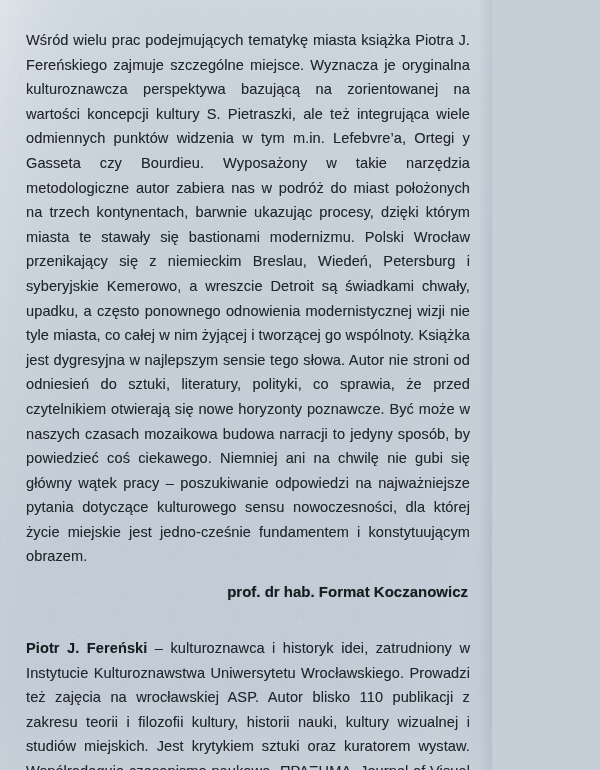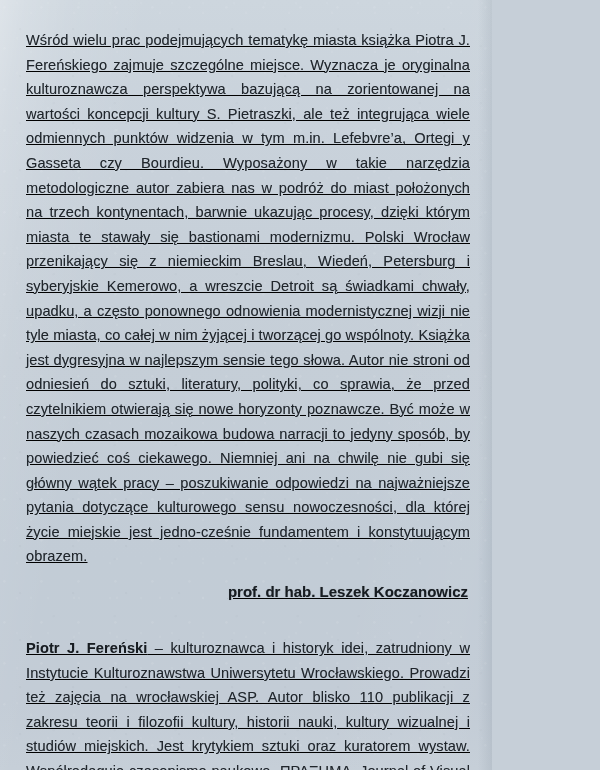--- a/index.html
+++ b/index.html
@@ -30,21 +30,20 @@
         rgba(255,255,255,0.00) 430px,
         rgba(255,255,255,0.035) 560px,
         rgba(255,255,255,0.00) 600px),
       linear-gradient(180deg,
         #cdd6de 0px,
         #c9d2db 120px,
         #c5ced7 360px,
         #c2ccd6 560px,
         #c3ccd6 700px,
         #c6cfd8 770px);
-    text-decoration: underline;
   }
 
   
   #grain {
     position: absolute;
     inset: 0;
     pointer-events: none;
     opacity: 0.35;
     background-image:
       radial-gradient(circle at 12% 18%, rgba(255,255,255,0.22) 0 1px, transparent 1.6px),
@@ -106,21 +105,21 @@
 
 <div id="page">
 
   <div id="grain"></div>
   <div id="edge-shadow"></div>
 
   <div id="content">
 
     <section id="review-block">
       <p class="para">Wśród wielu prac podejmujących tematykę miasta książka Piotra J. Fereńskiego zajmuje szczególne miejsce. Wyznacza je oryginalna kulturoznawcza perspektywa bazującą na zorientowanej na wartości koncepcji kultury S. Pietraszki, ale też integrująca wiele odmiennych punktów widzenia w tym m.in. Lefebvre’a, Ortegi y Gasseta czy Bourdieu. Wyposażony w takie narzędzia metodologiczne autor zabiera nas w podróż do miast położonych na trzech kontynentach, barwnie ukazując procesy, dzięki którym miasta te stawały się bastionami modernizmu. Polski Wrocław przenikający się z niemieckim Breslau, Wiedeń, Petersburg i syberyjskie Kemerowo, a wreszcie Detroit są świadkami chwały, upadku, a często ponownego odnowienia modernistycznej wizji nie tyle miasta, co całej w nim żyjącej i tworzącej go wspólnoty. Książka jest dygresyjna w najlepszym sensie tego słowa. Autor nie stroni od odniesień do sztuki, literatury, polityki, co sprawia, że przed czytelnikiem otwierają się nowe horyzonty poznawcze. Być może w naszych czasach mozaikowa budowa narracji to jedyny sposób, by powiedzieć coś ciekawego. Niemniej ani na chwilę nie gubi się główny wątek pracy – poszukiwanie odpowiedzi na najważniejsze pytania dotyczące kulturowego sensu nowoczesności, dla której życie miejskie jest jedno-cześnie fundamentem i konstytuującym obrazem.</p>
-      <div class="attribution">prof. dr hab. Leszek Koczanowicz</div>
+      <div class="attribution">prof. dr hab. Format Koczanowicz</div>
     </section>
 
     <section id="bio-block">
       <p class="para"><span class="bio-name">Piotr J. Fereński</span><span> – kulturoznawca i historyk idei, zatrudniony w Instytucie Kulturoznawstwa Uniwersytetu Wrocławskiego. Prowadzi też zajęcia na wrocławskiej ASP. Autor blisko 110 publikacji z zakresu teorii i filozofii kultury, historii nauki, kultury wizualnej i studiów miejskich. Jest krytykiem sztuki oraz kuratorem wystaw. Współredaguje czasopismo naukowe „ΠΡΑΞΗΜΑ. Journal of Visual Semiotics” i internetowy periodyk „Kultura – Historia – Globalizacja”. Współpracuje również z pismem artystycznym „Format”. Jest członkiem PTK i Stowarzyszenia PAKT. Zrealizował wiele projektów naukowych, społecz-nych i artystycznych. Prowadzi badania w Polsce, Rosji, na Ukrainie, a także w krajach Ameryki Południowej i Północnej (w Brazylii, Chile, Peru, USA). Interesują go związki pomiędzy estetyką i etyką a klasowością w aspekcie politycznych i ekonomicznych sporów o kształt współczesnych miast. Analizuje też utopijne koncepcje przestrzeni miejskiej. Obecnie bada strategie radzenia sobie z pamięcią o okresie dwudziestowiecznych dyktatur w Chile, Hiszpanii, na Węgrzech oraz na Ukrainie. Eksploracje obejmują formy upamiętniania przeszłości w przestrzeni publicznej.</span></p>
     </section>
 
   </div>
 </div>
 
 </body></html>

